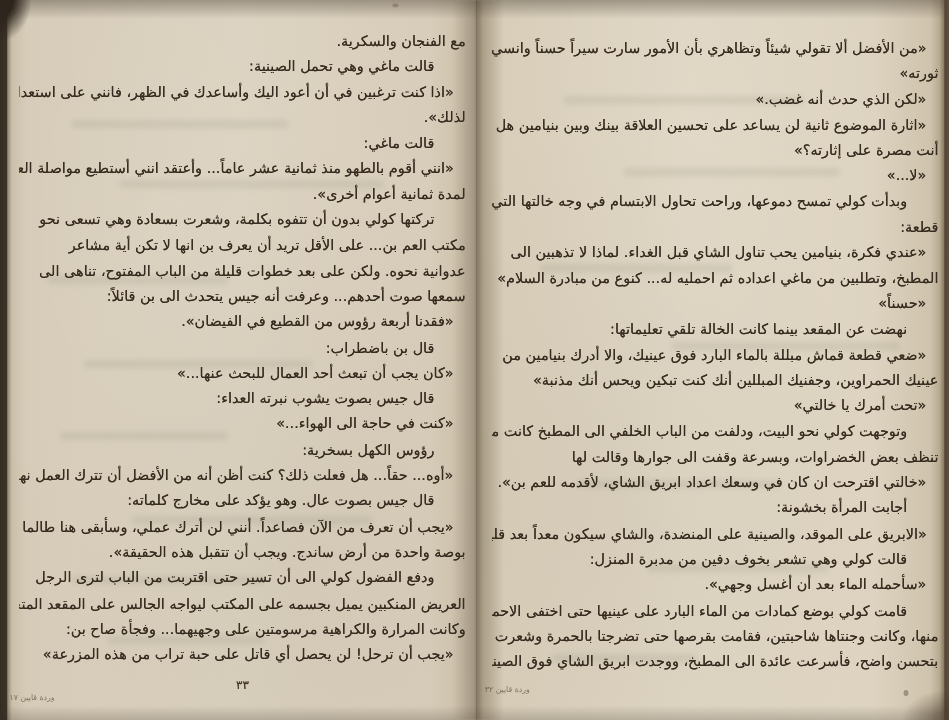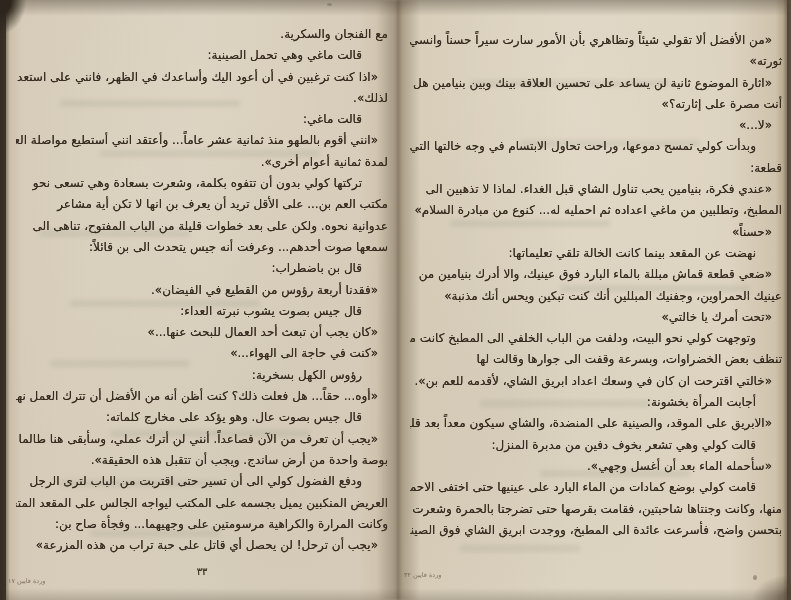--- a/index.html
+++ b/index.html
@@ -102,40 +102,41 @@
       <div class="line indent2">قالت ماغي وهي تحمل الصينية:</div>
       <div class="line indent1">«اذا كنت ترغبين في أن أعود اليك وأساعدك في الظهر، فانني على استعداد</div>
       <div class="line">لذلك».</div>
       <div class="line indent2">قالت ماغي:</div>
       <div class="line indent1">«انني أقوم بالطهو منذ ثمانية عشر عاماً... وأعتقد انني أستطيع مواصلة العمل</div>
       <div class="line">لمدة ثمانية أعوام أخرى».</div>
       <div class="line indent2">تركتها كولي بدون أن تتفوه بكلمة، وشعرت بسعادة وهي تسعى نحو</div>
       <div class="line">مكتب العم بن... على الأقل تريد أن يعرف بن انها لا تكن أية مشاعر</div>
       <div class="line">عدوانية نحوه. ولكن على بعد خطوات قليلة من الباب المفتوح، تناهى الى</div>
       <div class="line">سمعها صوت أحدهم... وعرفت أنه جيس يتحدث الى بن قائلاً:</div>
+      <div class="line indent1">«فقدنا أربعة رؤوس من القطيع في الفيضان».</div>
       <div class="line indent2">قال بن باضطراب:</div>
-      <div class="line indent1">«فقدنا أربعة رؤوس من القطيع في الفيضان».</div>
+      <div class="line indent1">«كان يجب أن تبعث أحد العمال للبحث عنها...»</div>
       <div class="line indent2">قال جيس بصوت يشوب نبرته العداء:</div>
-      <div class="line indent1">«كان يجب أن تبعث أحد العمال للبحث عنها...»</div>
       <div class="line indent1">«كنت في حاجة الى الهواء...»</div>
       <div class="line indent2">رؤوس الكهل بسخرية:</div>
       <div class="line indent1">«أوه... حقاً... هل فعلت ذلك؟ كنت أظن أنه من الأفضل أن تترك العمل نهائياً».</div>
       <div class="line indent2">قال جيس بصوت عال. وهو يؤكد على مخارج كلماته:</div>
       <div class="line indent1">«يجب أن تعرف من الآن فصاعداً. أنني لن أترك عملي، وسأبقى هنا طالما بقيت</div>
       <div class="line">بوصة واحدة من أرض ساندج. ويجب أن تتقبل هذه الحقيقة».</div>
       <div class="line indent2">ودفع الفضول كولي الى أن تسير حتى اقتربت من الباب لترى الرجل</div>
       <div class="line">العريض المنكبين يميل بجسمه على المكتب ليواجه الجالس على المقعد المتحرك،</div>
       <div class="line">وكانت المرارة والكراهية مرسومتين على وجهيهما... وفجأة صاح بن:</div>
       <div class="line indent1">«يجب أن ترحل! لن يحصل أي قاتل على حبة تراب من هذه المزرعة»</div>
     </div>
 
   <div class="lines lines-right">
 
   <div class="line indent1">«من الأفضل ألا تقولي شيئاً وتظاهري بأن الأمور سارت سيراً حسناً وانسي</div>
       <div class="line">ثورته»</div>
+      <div class="line indent1">«لكن الذي حدث أنه غضب.»</div>
       <div class="line indent1">«اثارة الموضوع ثانية لن يساعد على تحسين العلاقة بينك وبين بنيامين هل</div>
       <div class="line">أنت مصرة على إثارته؟»</div>
       <div class="line indent1">«لا...»</div>
       <div class="line indent2">وبدأت كولي تمسح دموعها، وراحت تحاول الابتسام في وجه خالتها التي</div>
       <div class="line">قطعة:</div>
       <div class="line indent1">«عندي فكرة، بنيامين يحب تناول الشاي قبل الغداء. لماذا لا تذهبين الى</div>
       <div class="line">المطبخ، وتطلبين من ماغي اعداده ثم احمليه له... كنوع من مبادرة السلام»</div>
       <div class="line indent1">«حسناً»</div>
       <div class="line indent2">نهضت عن المقعد بينما كانت الخالة تلقي تعليماتها:</div>
       <div class="line indent1">«ضعي قطعة قماش مبللة بالماء البارد فوق عينيك، والا أدرك بنيامين من</div>

